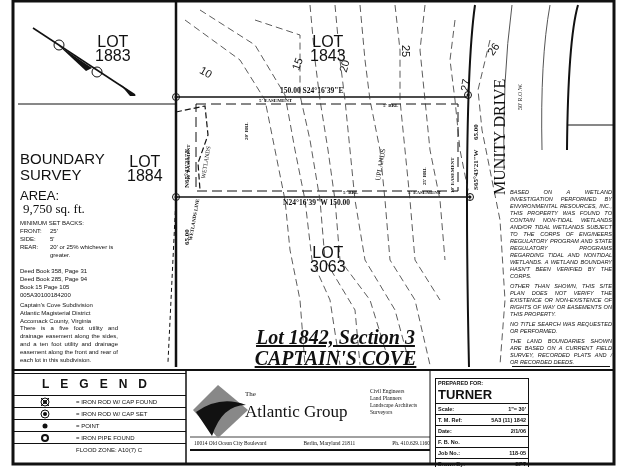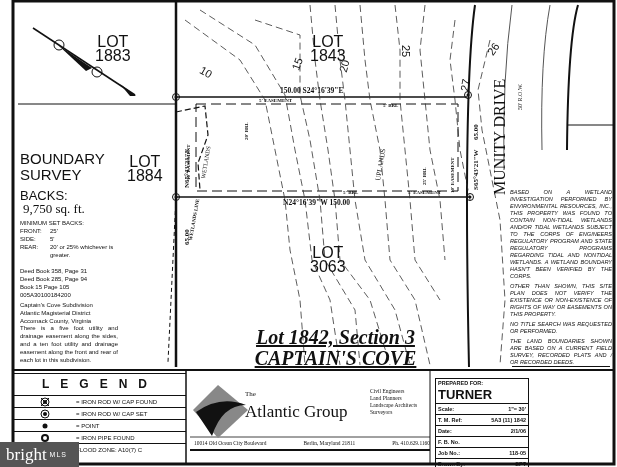--- a/index.html
+++ b/index.html
@@ -150,21 +150,21 @@
   <div class="abs road rot" style="left:188px;top:240px;font-size:5px;font-weight:bold;transform:rotate(-80deg);">WETLANDS LINE</div>
 
   <div class="abs road rot" style="left:491px;top:195px;font-size:16px;transform:rotate(-90deg);">MUNITY DRIVE</div>
   <div class="abs road rot" style="left:517px;top:110px;font-size:6px;transform:rotate(-90deg);">50' R.O.W.</div>
 
   <div class="abs title-bs">
     <div>BOUNDARY</div>
     <div>SURVEY</div>
   </div>
   <div class="abs area">
-    <div>BACKS:</div>
+    <div>AREA:</div>
     <div style="padding-left:3px;font-family:Liberation Serif, serif;">9,750 sq. ft.</div>
   </div>
   <div class="abs small setbacks">
     <div>MINIMUM SET BACKS:</div>
     <div class="row">
         <span class="k">FRONT:</span>
         <span>25'</span>
       </div>
     <div class="row">
         <span class="k">SIDE:</span>
@@ -280,17 +280,13 @@
     <div class="r">
         <span>Job No.:</span>
         <span>118-05</span>
       </div>
     <div class="r">
         <span>Drawn By:</span>
         <span>SPT</span>
       </div>
   </div>
 
-  <div class="abs brand">
-    <span class="b1">bright</span>
-    <span class="b2">MLS</span>
-  </div>
 </div>
 
 </body></html>

